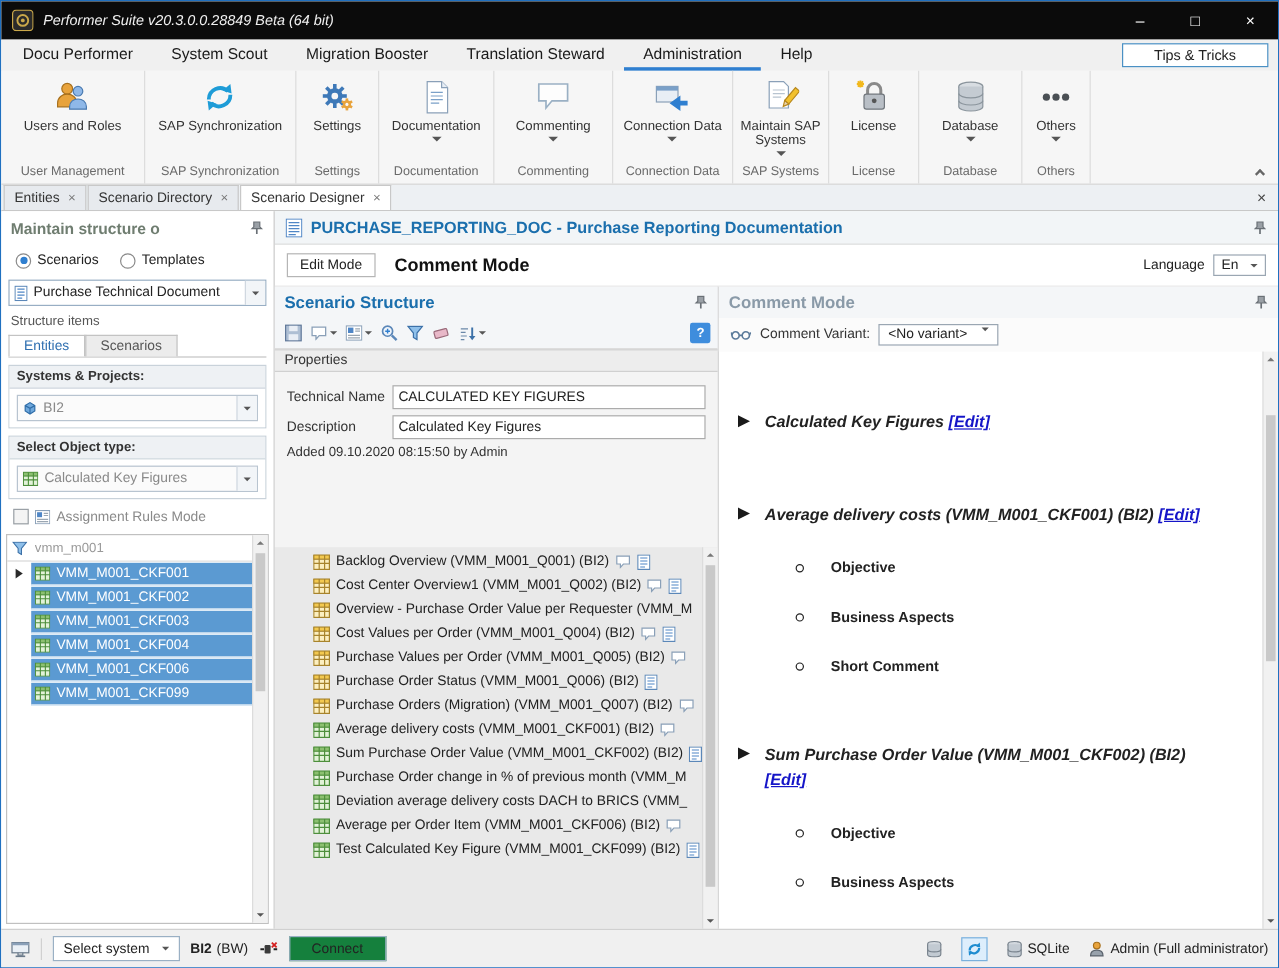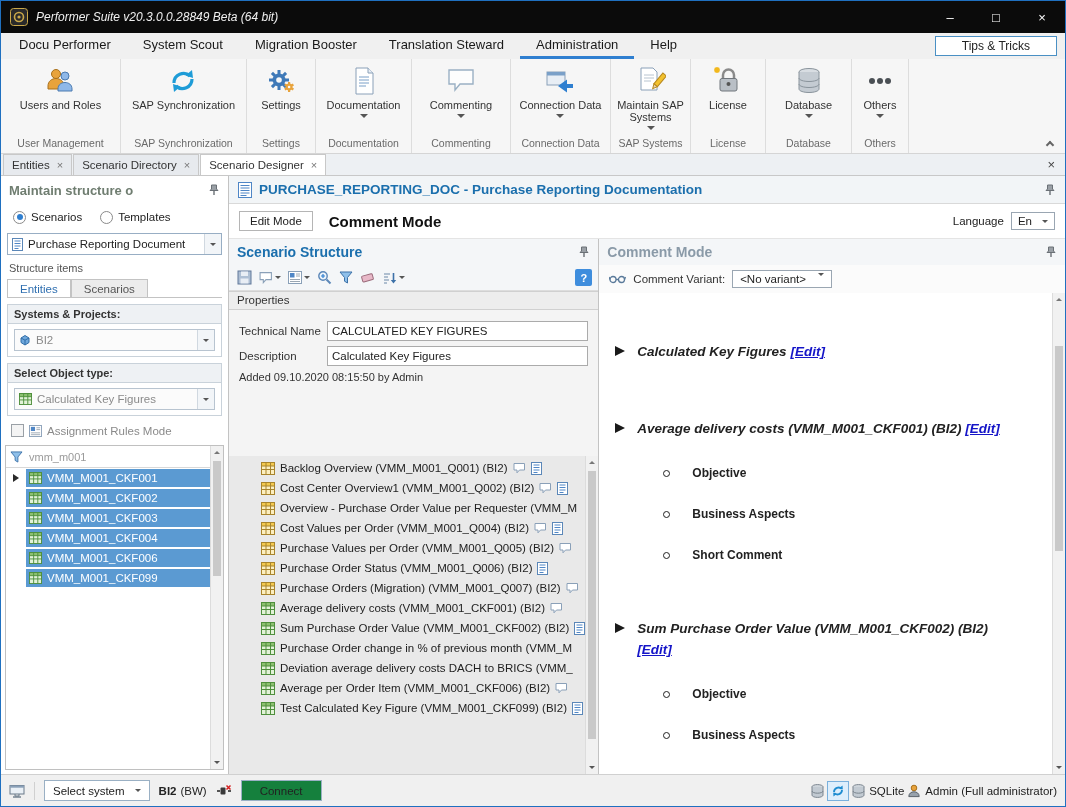--- a/index.html
+++ b/index.html
@@ -135,21 +135,21 @@
 .edit-link { color:#1515c8; text-decoration:underline; font-weight:bold; font-style:italic; }
 .cm-bullet { margin:27px 0 0 50px; font-weight:bold; font-size:12px; display:flex; align-items:center; gap:22px; }
 .bo { width:7px; height:7px; border:1.5px solid #222; border-radius:50%; flex:0 0 7px; }
 
 
 .statusbar { flex:0 0 32px; background:#f0f0f0; border-top:1px solid #d0d0d0; display:flex; align-items:center; padding:0 8px; gap:9px; }
 .sb-sep { width:1px; height:18px; background:#d0d0d0; }
 .sb-combo { border:1px solid #9ab0c4; background:#fff; height:21px; display:flex; align-items:center; gap:10px; padding:0 8px; font-size:11.5px; }
 .sb-sys { font-size:11.5px; display:flex; gap:4px; align-items:center; }
 .sb-btn { border:1px solid #9ab0c4; background:#15803d; height:21px; display:flex; align-items:center; padding:4px 18px; font-size:11.5px; }
-.sb-right { margin-left:auto; display:flex; align-items:center; gap:3px; }
+.sb-right { margin-left:auto; display:flex; align-items:center; gap:16px; }
 .sb-refresh { border:1px solid #7ab0dc; background:#ddeefc; width:22px; height:20px; display:flex; align-items:center; justify-content:center; }
 .sb-pair { display:flex; align-items:center; gap:4px; font-size:11.5px; }
 b { font-weight:bold; }
 </style>
 </head>
 <body>
 
 <svg width="0" height="0" style="position:absolute">
   <defs>
     <symbol id="i-qtable" viewBox="0 0 14 13">
@@ -479,21 +479,21 @@
         <span class="rlabelrow">
           <span class="radio"></span>
           <span>Templates</span>
         </span>
       </div>
       <div class="lp-combo-wrap">
         <div class="combo">
           <svg width="11" height="13">
               <use href="#i-docsm"></use>
             </svg>
-          <span class="ctext">Purchase Reporting Document</span>
+          <span class="ctext">Purchase Technical Document</span>
           <span class="cbtn">
               <span class="caret-down sm"></span>
             </span>
         </div>
       </div>
       <div class="lp-label">Structure items</div>
       <div class="lp-tabs">
         <div class="lp-tab active">Entities</div>
         <div class="lp-tab">Scenarios</div>
       </div>

